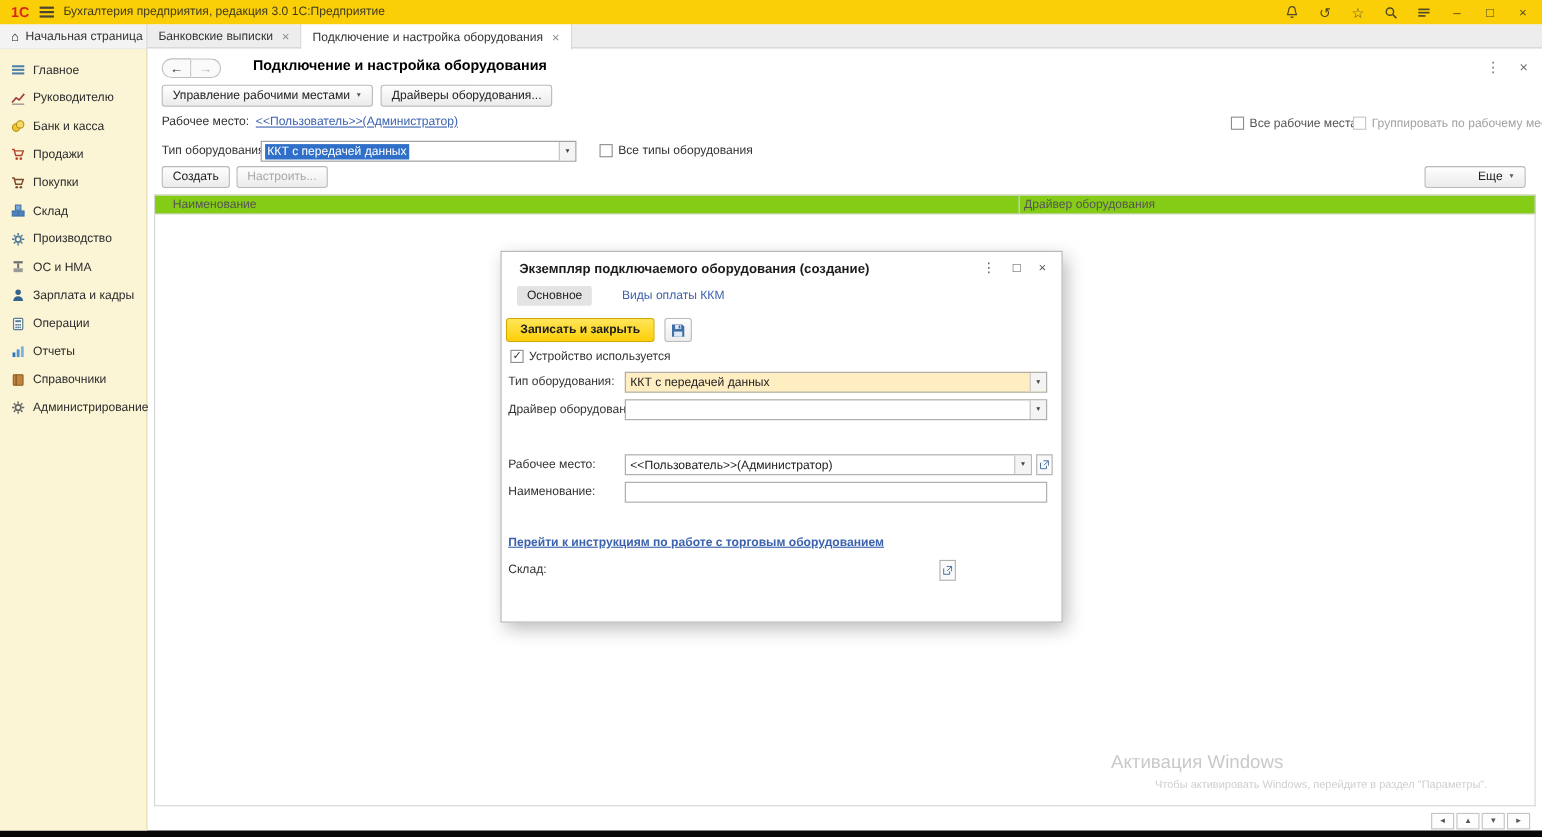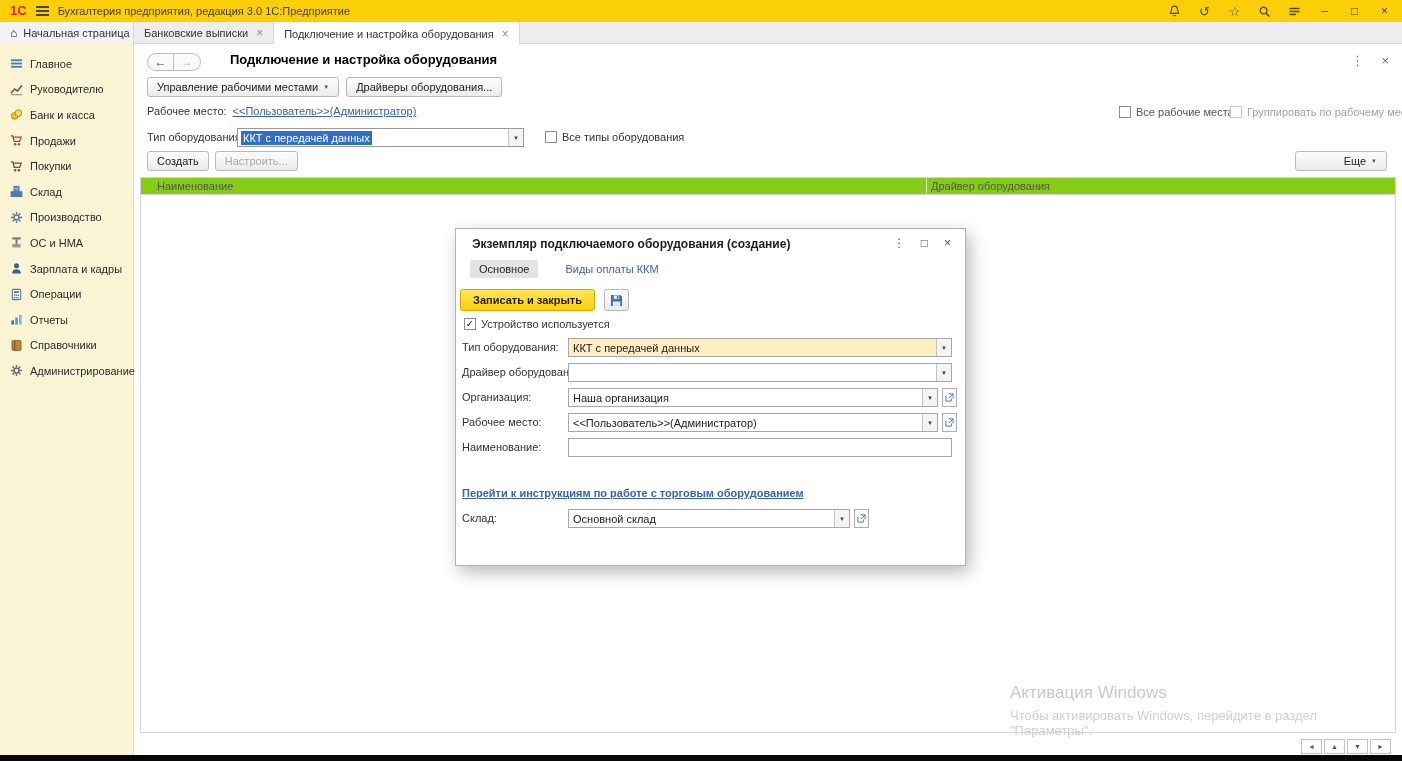--- a/index.html
+++ b/index.html
@@ -66,21 +66,21 @@
   .more-btn{position:absolute;right:15px;top:107px;padding-left:48px;}
 
   .tbl-head{position:absolute;left:5px;right:6px;top:133px;height:18px;background:#84cc16;border:1px solid #d5d5d5;font-size:11px;color:#555;}
   .tbl-head .col1{position:absolute;left:16px;top:1px;line-height:15px;}
   .tbl-head .col2{position:absolute;left:790px;top:1px;line-height:15px;}
   .tbl-head::after{content:"";position:absolute;left:785px;top:0;bottom:0;width:1px;background:#d9d9d9;}
   .tbl-body{position:absolute;left:5px;right:6px;top:151px;height:538px;background:#fff;border:1px solid #d5d5d5;border-top:none;}
 
   .watermark{position:absolute;left:875px;top:639px;color:#c9c9c9;}
   .wm1{font-size:17px;}
-  .wm2{font-size:13px;margin-top:5px;color:#cfcfcf;}
+  .wm2{font-size:10px;margin-top:5px;color:#cfcfcf;margin-left:40px;}
 
   
   .dialog{position:absolute;left:455px;top:228px;width:511px;height:338px;background:#fff;border:1px solid #b2b2b2;box-shadow:4px 6px 16px rgba(0,0,0,.28);z-index:6;}
   .dlg-title{position:absolute;left:16px;top:8px;font-size:12px;font-weight:bold;color:#1c1c1c;white-space:nowrap;}
   .dlg-ic{position:absolute;top:7px;color:#555;font-size:12px;cursor:pointer;}
   .dlg-kebab{right:60px;}
   .dlg-max{right:37px;}
   .dlg-close{right:14px;}
   .dlg-tabs{position:absolute;left:14px;top:31px;display:flex;gap:27px;align-items:center;font-size:11px;}
   .dtab{background:#e3e3e3;padding:3px 9px;color:#222;border-radius:2px;cursor:pointer;}
@@ -384,36 +384,20 @@
     <div class="frow" style="top:134px">
       <span class="flbl">Драйвер оборудования:</span>
       <div class="ffield w-dd">
         <span class="fval"></span>
         <span class="fdd">
             <i>▼</i>
           </span>
       </div>
     </div>
 
-    <div class="frow" style="top:159px">
-      <span class="flbl">Организация:</span>
-      <div class="ffield w-ddopen">
-        <span class="fval">Наша организация</span>
-        <span class="fdd">
-            <i>▼</i>
-          </span>
-      </div>
-      <span class="fopen pos-a">
-        <svg viewBox="0 0 10 10" width="9" height="9">
-            <path d="M1 3v6h6V6" fill="none" stroke="#4a6f9e"></path>
-            <path d="M4 1h5v5" fill="none" stroke="#4a6f9e"></path>
-            <path d="M9 1L4.5 5.5" stroke="#4a6f9e"></path>
-          </svg>
-      </span>
-    </div>
 
     <div class="frow" style="top:184px">
       <span class="flbl">Рабочее место:</span>
       <div class="ffield w-ddopen">
         <span class="fval">&lt;&lt;Пользователь&gt;&gt;(Администратор)</span>
         <span class="fdd">
             <i>▼</i>
           </span>
       </div>
       <span class="fopen pos-a">
@@ -430,26 +414,20 @@
       <div class="ffield w-plain">
         <span class="fval"></span>
       </div>
     </div>
 
 
     <a class="dlg-link">Перейти к инструкциям по работе с торговым оборудованием</a>
 
     <div class="frow" style="top:280px">
       <span class="flbl">Склад:</span>
-      <div class="ffield w-sklad">
-        <span class="fval">Основной склад</span>
-        <span class="fdd">
-            <i>▼</i>
-          </span>
-      </div>
       <span class="fopen pos-b">
         <svg viewBox="0 0 10 10" width="9" height="9">
             <path d="M1 3v6h6V6" fill="none" stroke="#4a6f9e"></path>
             <path d="M4 1h5v5" fill="none" stroke="#4a6f9e"></path>
             <path d="M9 1L4.5 5.5" stroke="#4a6f9e"></path>
           </svg>
       </span>
     </div>
   </div>
 

